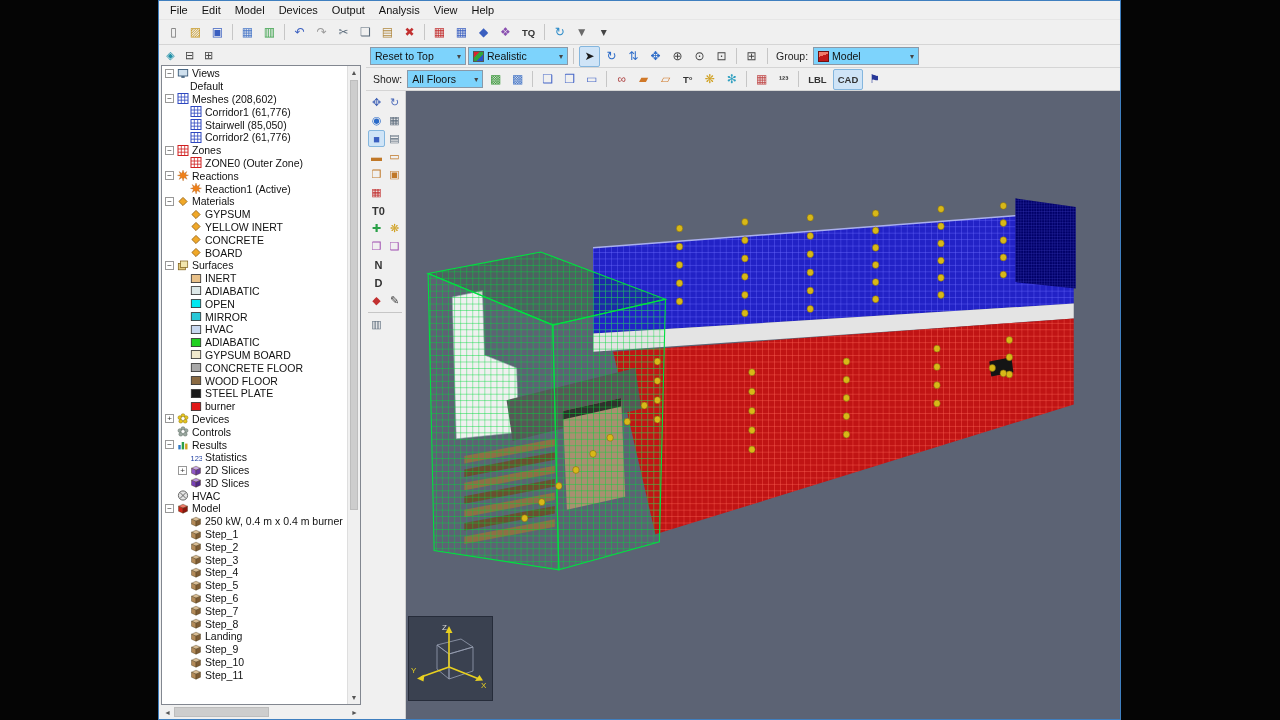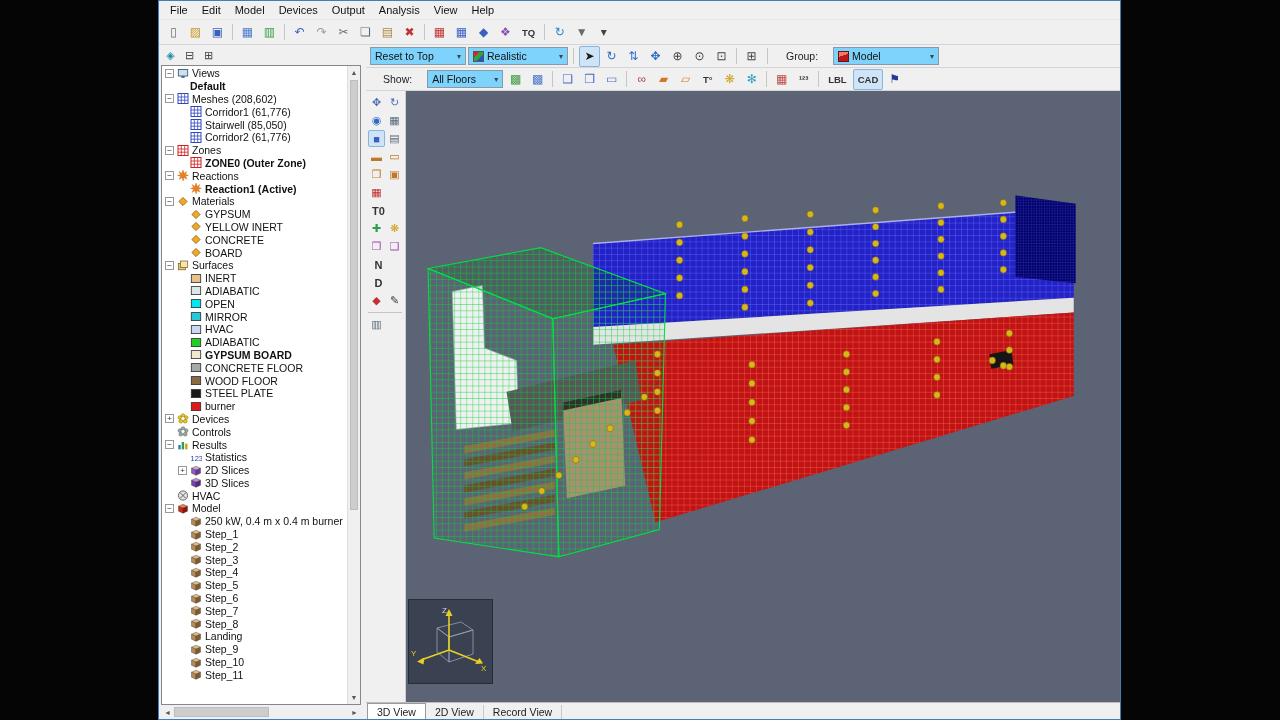--- a/index.html
+++ b/index.html
@@ -26,32 +26,32 @@
 .left-panel{width:202px;display:flex;flex-direction:column;background:#f0f0f0;flex:0 0 auto}
 .tree-toolbar{height:20px;display:flex;align-items:center;gap:2px;padding-left:3px}
 .tree-toolbar .tb{width:17px;height:17px;font-size:11px}
 .tree-wrap{flex:1;position:relative;border:1px solid #828790;background:#fff;margin-left:2px;overflow:hidden;min-height:0}
 .tree{position:absolute;top:1px;left:0;right:13px;bottom:0;overflow:hidden}
 .tree-row{display:flex;align-items:center;height:12.8px;white-space:nowrap}
 .expander{width:9px;height:9px;border:1px solid #989898;background:#fff;font-size:8px;line-height:7px;text-align:center;color:#333;margin-right:3px;flex:0 0 auto}
 .expander.blank{border:none;background:transparent}
 .tree-icon{width:12px;height:11px;margin-right:3px;flex:0 0 auto;display:inline-flex}
 .tree-label{font-size:10.5px;color:#111}
-.tree-label.bold{font-weight:bold}
+.tree-label.bold{font-weight:normal}
 .vscroll{position:absolute;right:0;top:0;bottom:0;width:13px;background:#f0f0f0;border-left:1px solid #dedede;display:flex;flex-direction:column;align-items:stretch}
 .vscroll .sarrow{height:13px;display:flex;align-items:center;justify-content:center;font-size:7px;color:#555}
 .vthumb{margin:1px 2px;background:#cdcdcd;border:1px solid #bdbdbd;height:430px}
 .hscroll{height:14px;background:#f0f0f0;display:flex;align-items:center;margin-left:2px}
 .hscroll .sarrow{width:13px;display:flex;align-items:center;justify-content:center;font-size:7px;color:#555}
 .hthumb{width:95px;height:10px;background:#cdcdcd;border:1px solid #bdbdbd}
 .splitter{width:5px;background:#f0f0f0;flex:0 0 auto}
 
 .right-panel{flex:1;display:flex;flex-direction:column;min-width:0}
 .bar{height:23px;background:#f0f0f0;display:flex;align-items:center;gap:2px;padding-left:4px;border-bottom:1px solid #d5d5d5;flex:0 0 auto}
-.bar-label{font-size:10.5px;margin:0 13px;color:#222}
+.bar-label{font-size:10.5px;margin:0 3px;color:#222}
 .dd{height:18px;background:#7dd3fc;border:1px solid #8a99a8;display:flex;align-items:center;padding:0 4px;gap:3px;font-size:10.5px;flex:0 0 auto}
 .dd-label{flex:1;white-space:nowrap;overflow:hidden}
 .dd-arrow{font-size:8px;color:#444}
 .w-preset{width:96px}.w-render{width:100px}.w-floors{width:76px}.w-group{width:106px}
 .cube-icon{width:11px;height:11px;background:linear-gradient(135deg,#d8262f 0 33%,#2fa43a 33% 66%,#2a52c8 66%);flex:0 0 auto;border:1px solid #555}
 .model-cube-icon{width:11px;height:11px;background:linear-gradient(160deg,#f07a6a 0 40%,#c01818 40%);flex:0 0 auto;border:1px solid #701010}
 .tools{display:flex;align-items:center;gap:1px}
 .viewport-row{flex:1;display:flex;min-height:0}
 .side-strip{width:40px;background:#f0f0f0;display:flex;flex-wrap:wrap;align-content:flex-start;padding:3px 2px;gap:1px;border-right:1px solid #cfcfcf;flex:0 0 auto}
 .side-strip .tb{width:17px;height:17px;font-size:11px}
@@ -1001,22 +1001,17 @@
                 <polygon points="74,63.5 66,64 70.5,58" fill="#e8d020"></polygon>
                 <polygon points="8,61.5 15.5,57.5 14.5,64.5" fill="#e8d020"></polygon>
                 <text x="33" y="13" font-size="8" fill="#d8d8d8">Z</text>
                 <text x="72" y="71" font-size="8" fill="#e8d020">X</text>
                 <text x="2" y="56" font-size="8" fill="#e8d020">Y</text>
               </svg>
             </div>
           </div>
         </div>
 
-        <div class="tabbar" id="tabbar">
-            <div class="tab active">3D View</div>
-            <div class="tab">2D View</div>
-            <div class="tab">Record View</div>
-          </div>
       </div>
     </div>
 
   </div>
 </div>
 
 </body></html>

